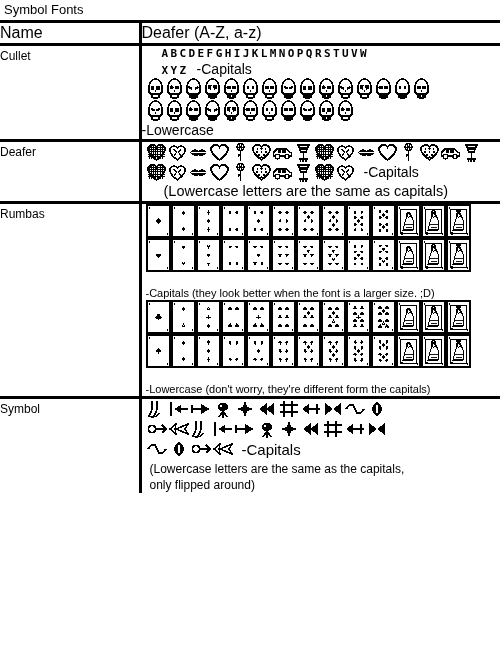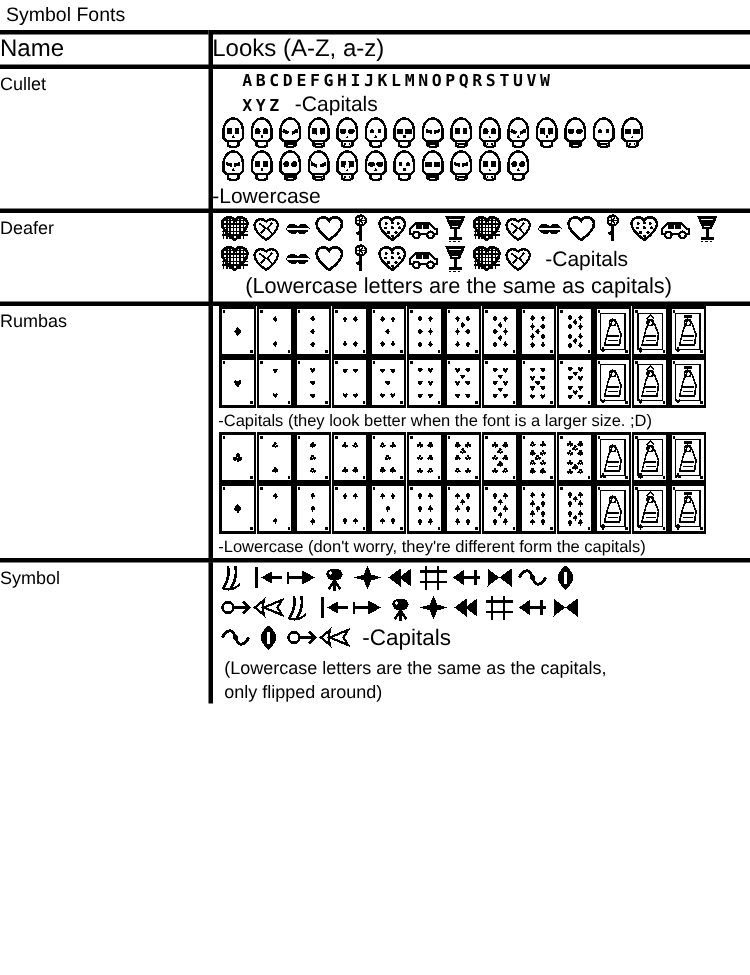--- a/index.html
+++ b/index.html
@@ -65,21 +65,21 @@
     padding-left: 0;
   }
   .caption.inline {
     display: inline-block;
     vertical-align: middle;
     padding-left: 8px;
   }
   .caption.small {
     font-size: 11px;
     line-height: 14px;
-    padding-top: 2px;
+    padding-top: 14px;
     padding-left: 4px;
   }
   .caption.note {
     font-size: 14.5px;
     line-height: 19px;
     padding-left: 22px;
   }
   .caption.note2 {
     font-size: 12px;
     line-height: 16px;
@@ -130,21 +130,21 @@
 
 <table class="font-table">
   <colgroup>
     <col class="col-name">
       <col class="col-looks">
   </colgroup>
 
   <tbody>
       <tr>
     <th class="head-cell">Name</th>
-    <th class="head-cell">Looks (A-Z, a-z)</th>
+    <th class="head-cell">Deafer (A-Z, a-z)</th>
   </tr>
 
   <tr>
     <td class="name-cell">Cullet</td>
     <td class="looks-cell">
       <span class="pixcaps">ABCDEFGHIJKLMNOPQRSTUVW</span>
       <div class="capline">
         <span class="pixcaps" style="display:inline-block;">XYZ</span>
         <span class="caption inline">-Capitals</span>
       </div>

